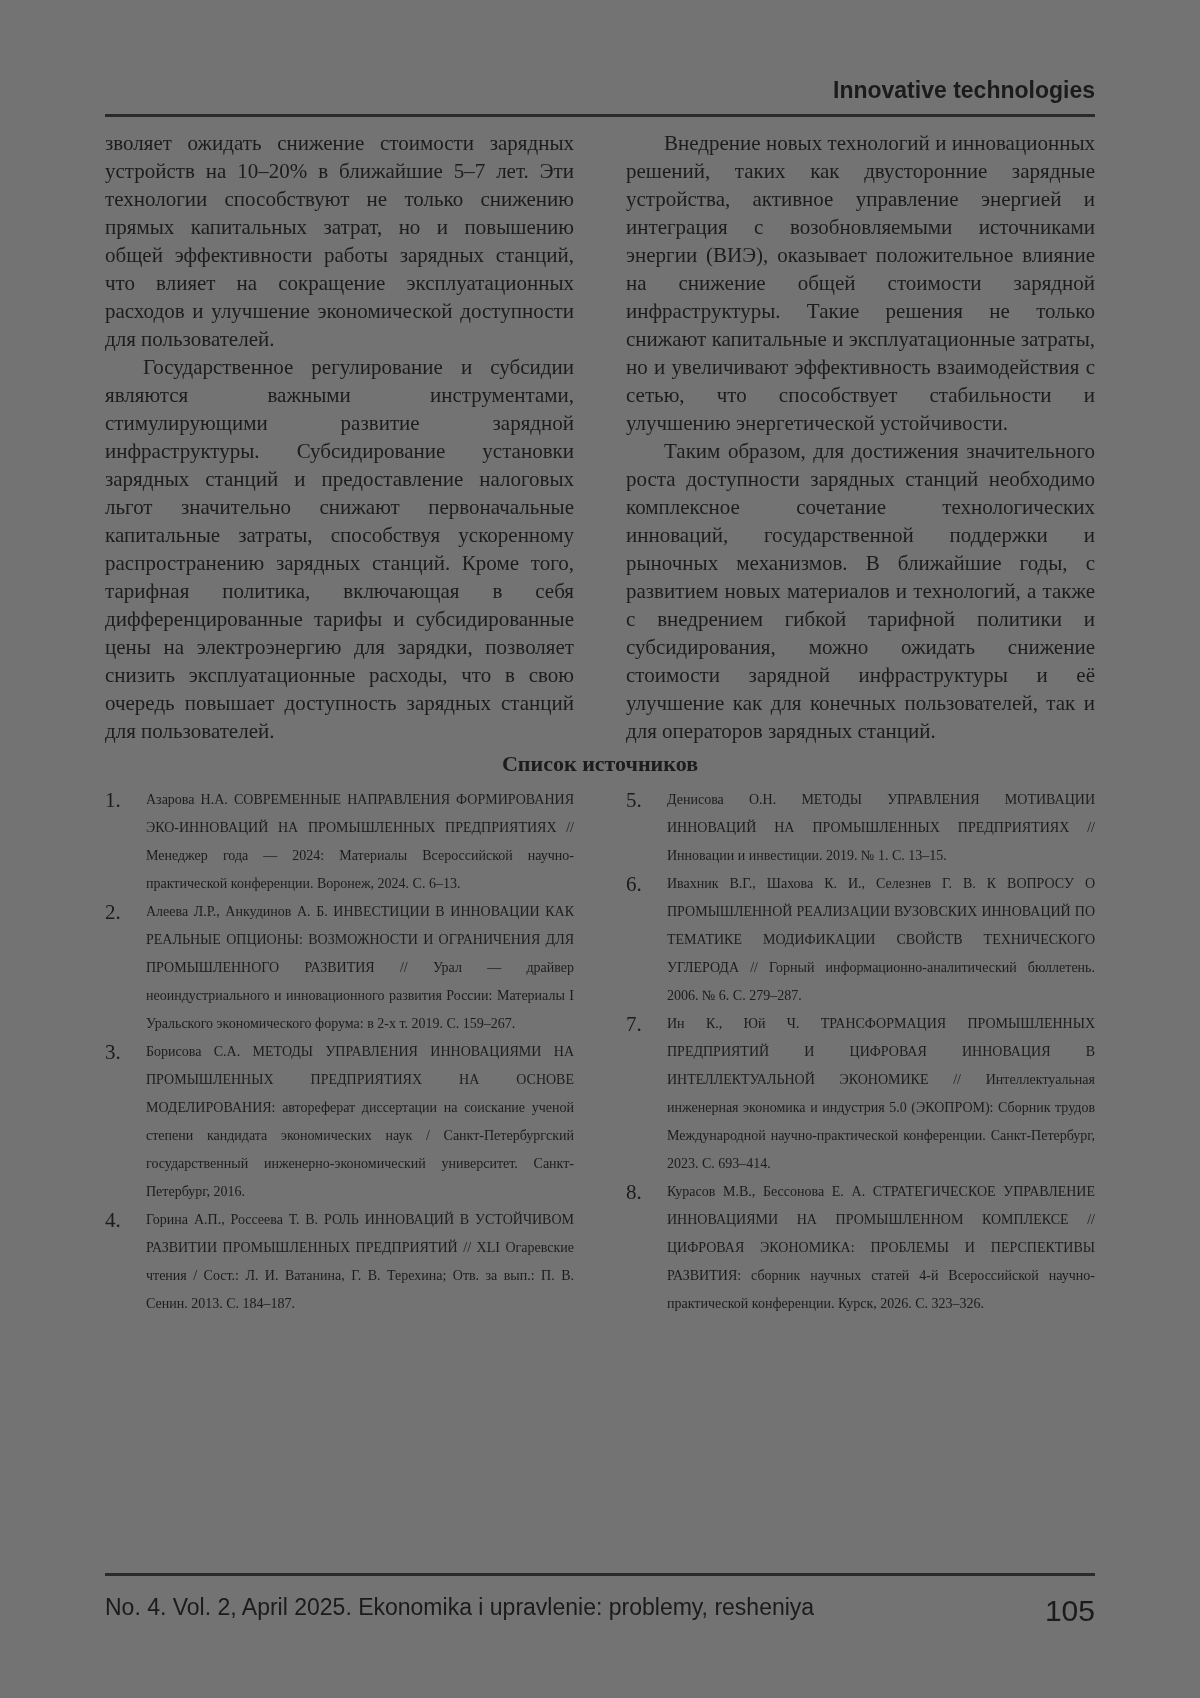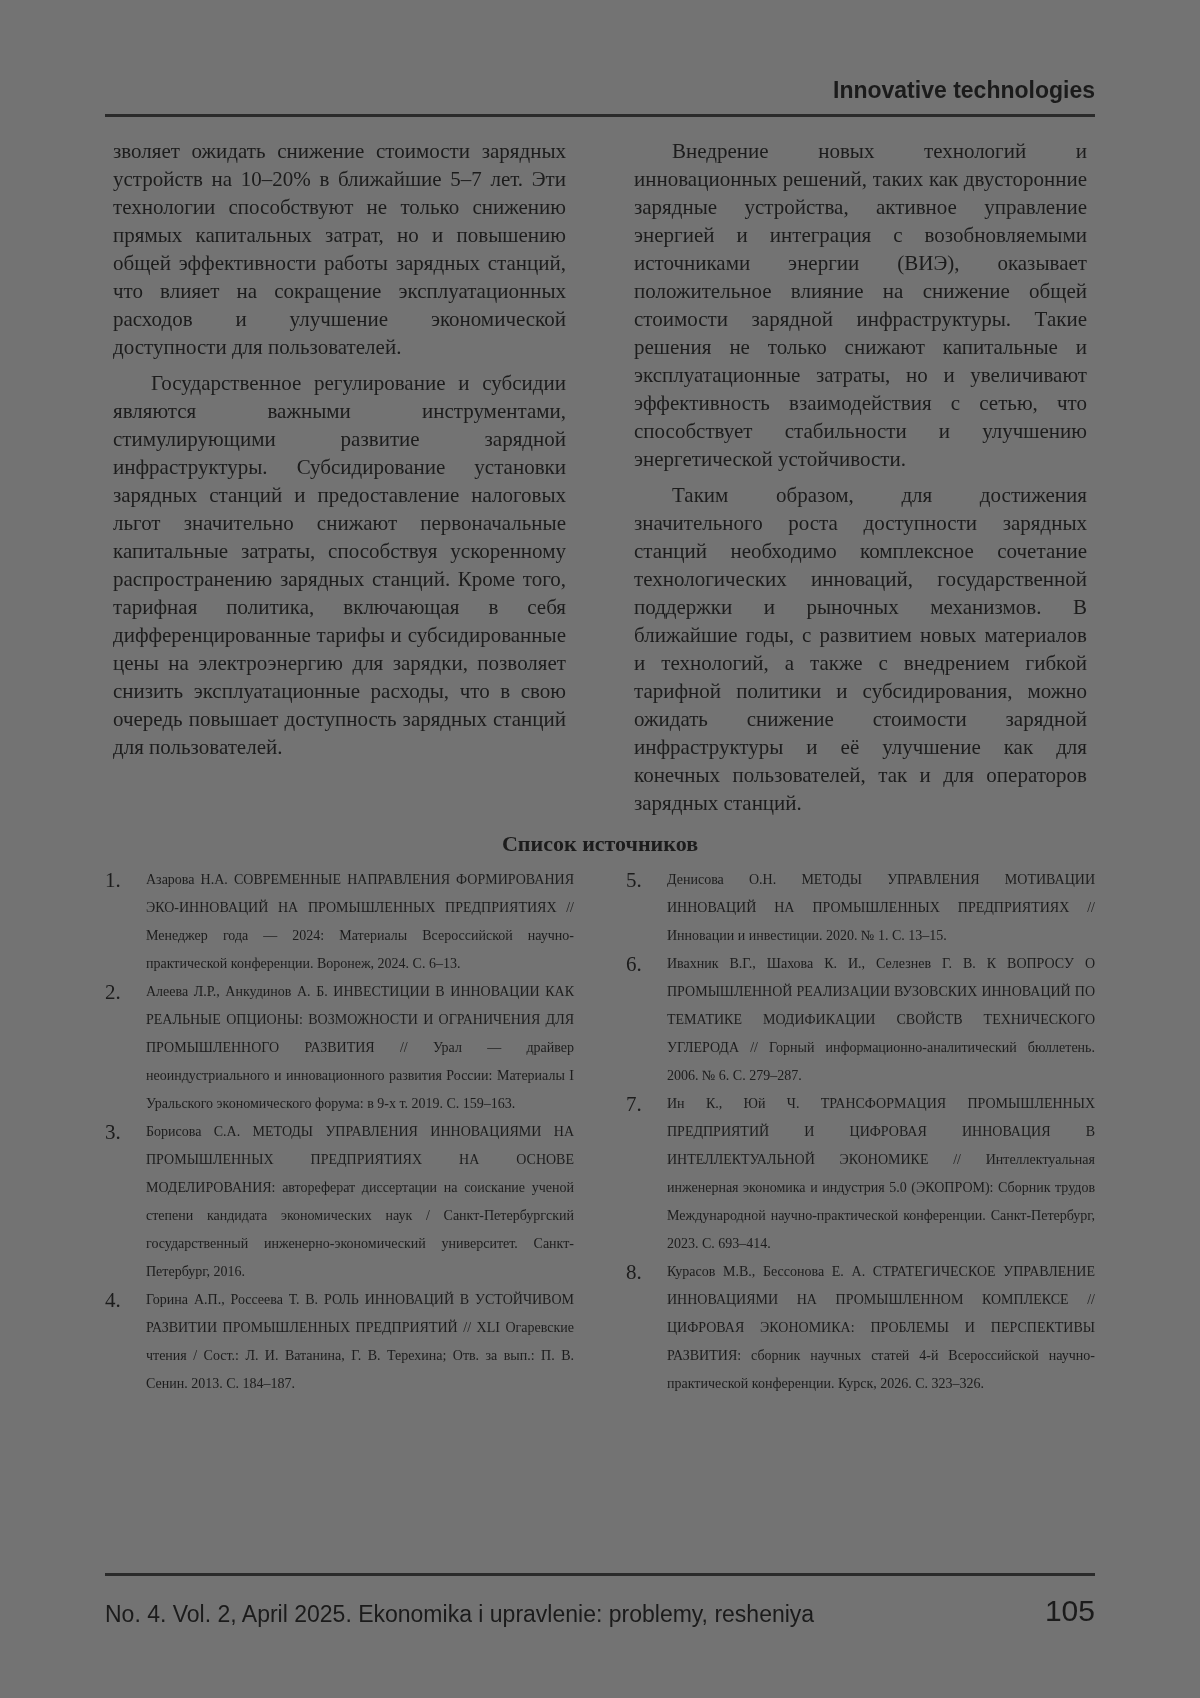--- a/index.html
+++ b/index.html
@@ -33,21 +33,21 @@
   }
 
   
   .columns {
     display: flex;
     gap: 52px;
   }
   .body-columns { margin-top: 12px; }
   .col { flex: 1 1 0; min-width: 0; }
   .col p {
-    margin: 8px;
+    margin: 0;
     font-size: 21px;
     line-height: 28px;
     text-align: justify;
     text-indent: 38px;
   }
   .col p.noindent { text-indent: 0; }
 
   
   .ref-heading {
     margin: 6px 0 0 0;
@@ -80,21 +80,21 @@
     position: absolute;
     left: 105px;
     right: 105px;
     top: 1573px;
   }
   .footer-rule { height: 3px; background: #2a2a2a; }
   .footer-row {
     margin-top: 18px;
     display: flex;
     justify-content: space-between;
-    align-items: flex-end;
+    align-items: flex-start;
     font-family: "Liberation Sans", sans-serif;
   }
   .journal-line { font-size: 23px; color: #1b1b1b; }
   .page-number { font-size: 30px; color: #1b1b1b; }
 </style>
 </head>
 <body>
 
 <div class="page">
   <div class="content">
@@ -118,35 +118,35 @@
     <section>
       <h2 class="ref-heading">Список источников</h2>
       <div class="columns ref-columns">
         <div class="col ref-list">
           <div class="ref-item">
             <span class="ref-num">1.</span>
             <span class="ref-text">Азарова Н.А. СОВРЕМЕННЫЕ НАПРАВЛЕНИЯ ФОРМИРОВАНИЯ ЭКО-ИННОВАЦИЙ НА ПРОМЫШЛЕННЫХ ПРЕДПРИЯТИЯХ // Менеджер года — 2024: Материалы Всероссийской научно-практической конференции. Воронеж, 2024. С. 6–13.</span>
           </div>
           <div class="ref-item">
             <span class="ref-num">2.</span>
-            <span class="ref-text">Алеева Л.Р., Анкудинов А. Б. ИНВЕСТИЦИИ В ИННОВАЦИИ КАК РЕАЛЬНЫЕ ОПЦИОНЫ: ВОЗМОЖНОСТИ И ОГРАНИЧЕНИЯ ДЛЯ ПРОМЫШЛЕННОГО РАЗВИТИЯ // Урал — драйвер неоиндустриального и инновационного развития России: Материалы I Уральского экономического форума: в 9-х т. 2019. С. 159–163.</span>
+            <span class="ref-text">Алеева Л.Р., Анкудинов А. Б. ИНВЕСТИЦИИ В ИННОВАЦИИ КАК РЕАЛЬНЫЕ ОПЦИОНЫ: ВОЗМОЖНОСТИ И ОГРАНИЧЕНИЯ ДЛЯ ПРОМЫШЛЕННОГО РАЗВИТИЯ // Урал — драйвер неоиндустриального и инновационного развития России: Материалы I Уральского экономического форума: в 2-х т. 2019. С. 159–267.</span>
           </div>
           <div class="ref-item">
             <span class="ref-num">3.</span>
             <span class="ref-text">Борисова С.А. МЕТОДЫ УПРАВЛЕНИЯ ИННОВАЦИЯМИ НА ПРОМЫШЛЕННЫХ ПРЕДПРИЯТИЯХ НА ОСНОВЕ МОДЕЛИРОВАНИЯ: автореферат диссертации на соискание ученой степени кандидата экономических наук / Санкт-Петербургский государственный инженерно-экономический университет. Санкт-Петербург, 2016.</span>
           </div>
           <div class="ref-item">
             <span class="ref-num">4.</span>
             <span class="ref-text">Горина А.П., Россеева Т. В. РОЛЬ ИННОВАЦИЙ В УСТОЙЧИВОМ РАЗВИТИИ ПРОМЫШЛЕННЫХ ПРЕДПРИЯТИЙ // XLI Огаревские чтения / Сост.: Л. И. Ватанина, Г. В. Терехина; Отв. за вып.: П. В. Сенин. 2013. С. 184–187.</span>
           </div>
         </div>
         <div class="col ref-list">
           <div class="ref-item">
             <span class="ref-num">5.</span>
-            <span class="ref-text">Денисова О.Н. МЕТОДЫ УПРАВЛЕНИЯ МОТИВАЦИИ ИННОВАЦИЙ НА ПРОМЫШЛЕННЫХ ПРЕДПРИЯТИЯХ // Инновации и инвестиции. 2020. № 1. С. 13–15.</span>
+            <span class="ref-text">Денисова О.Н. МЕТОДЫ УПРАВЛЕНИЯ МОТИВАЦИИ ИННОВАЦИЙ НА ПРОМЫШЛЕННЫХ ПРЕДПРИЯТИЯХ // Инновации и инвестиции. 2019. № 1. С. 13–15.</span>
           </div>
           <div class="ref-item">
             <span class="ref-num">6.</span>
             <span class="ref-text">Ивахник В.Г., Шахова К. И., Селезнев Г. В. К ВОПРОСУ О ПРОМЫШЛЕННОЙ РЕАЛИЗАЦИИ ВУЗОВСКИХ ИННОВАЦИЙ ПО ТЕМАТИКЕ МОДИФИКАЦИИ СВОЙСТВ ТЕХНИЧЕСКОГО УГЛЕРОДА // Горный информационно-аналитический бюллетень. 2006. № 6. С. 279–287.</span>
           </div>
           <div class="ref-item">
             <span class="ref-num">7.</span>
             <span class="ref-text">Ин К., Юй Ч. ТРАНСФОРМАЦИЯ ПРОМЫШЛЕННЫХ ПРЕДПРИЯТИЙ И ЦИФРОВАЯ ИННОВАЦИЯ В ИНТЕЛЛЕКТУАЛЬНОЙ ЭКОНОМИКЕ // Интеллектуальная инженерная экономика и индустрия 5.0 (ЭКОПРОМ): Сборник трудов Международной научно-практической конференции. Санкт-Петербург, 2023. С. 693–414.</span>
           </div>
           <div class="ref-item">

